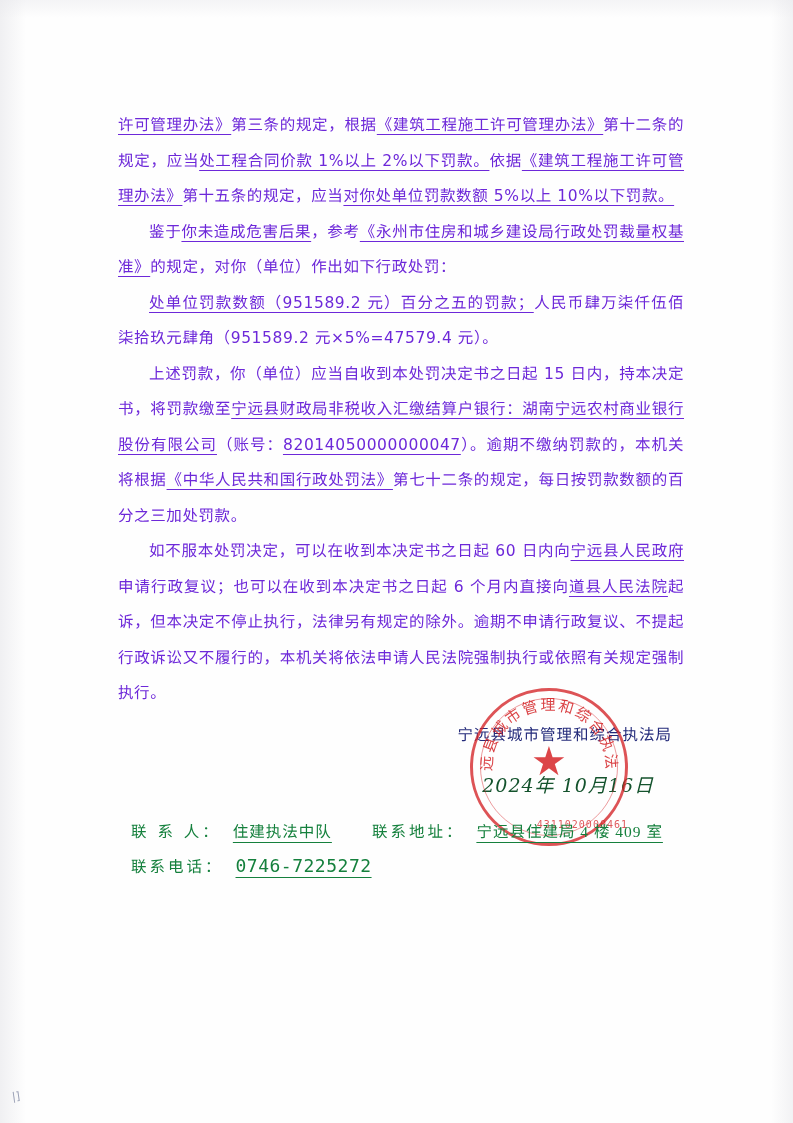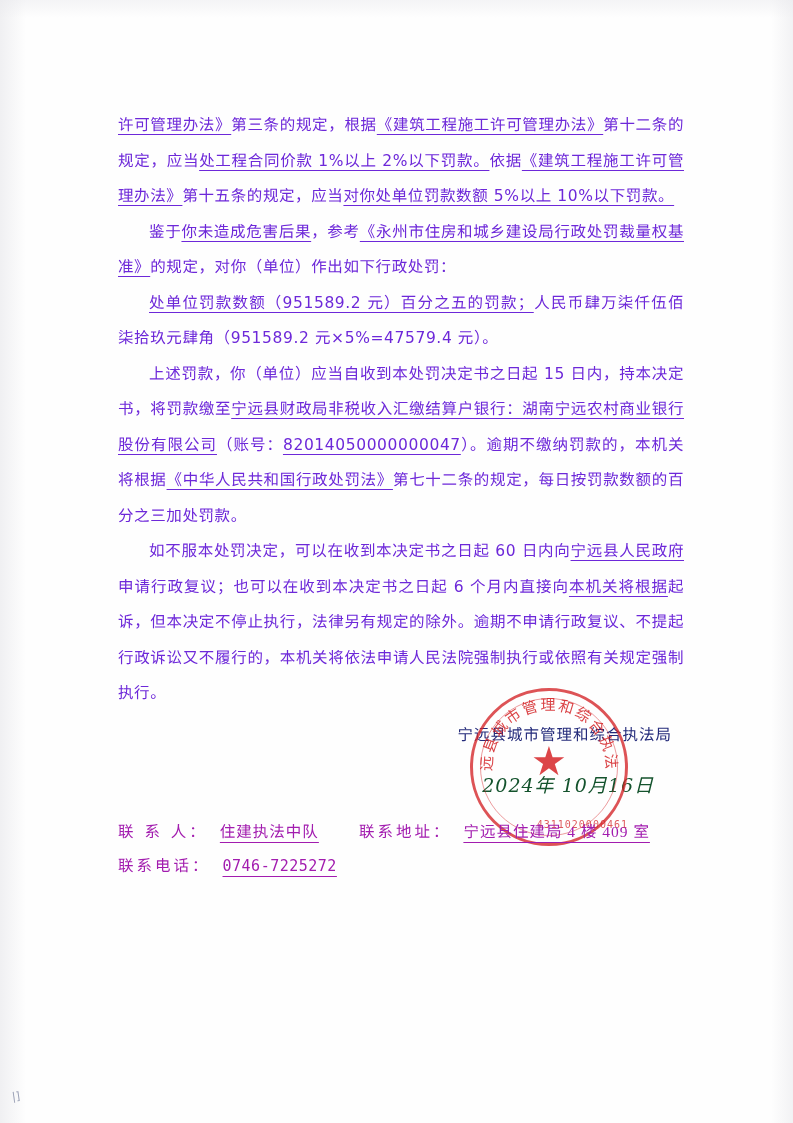--- a/index.html
+++ b/index.html
@@ -148,66 +148,66 @@
     text-align: right;
     font-family: "DejaVu Sans Mono", "Liberation Mono", monospace;
     font-size: 10px;
     color: rgba(212, 34, 38, 0.75);
     letter-spacing: 1px;
   }
 
   
   #contact-block {
     position: absolute;
-    left: 118px;
+    left: 131px;
     top: 815px;
     width: 570px;
     font-size: 15.5px;
     line-height: 34px;
-    color: #a21caf;
+    color: #15803d;
   }
   .contact-row {
     display: flex;
     align-items: baseline;
     gap: 4px;
     white-space: nowrap;
   }
   .contact-label {
     letter-spacing: 3px;
   }
   .contact-value {
     text-decoration: underline;
     text-underline-offset: 5px;
     text-decoration-thickness: 1px;
     padding: 0 8px;
     letter-spacing: 1px;
     font-family: Liberation Serif, serif;
   }
   .contact-value.mono {
     font-family: "DejaVu Sans Mono", "Liberation Mono", monospace;
-    font-size: 15px;
+    font-size: 18px;
     letter-spacing: 0.5px;
   }
   .spacer-28 { display: inline-block; width: 24px; }
 </style>
 </head>
 <body>
 
 <div id="page">
 
   <div class="scan-edge left"></div>
   <div class="scan-edge right"></div>
   <div class="scan-edge top"></div>
 
   <div id="doc-body">
       <div class="para"><span class="u">许可管理办法》</span><span>第三条的规定，根据</span><span class="u">《建筑工程施工许可管理办法》</span><span>第十二条的规定，应当</span><span class="u">处工程合同价款 1%以上 2%以下罚款。</span><span>依据</span><span class="u">《建筑工程施工许可管理办法》</span><span>第十五条的规定，应当</span><span class="u">对你处单位罚款数额 5%以上 10%以下罚款。</span></div>
       <div class="para indent"><span>鉴于</span><span class="u">你未造成危害后果</span><span>，参考</span><span class="u">《永州市住房和城乡建设局行政处罚裁量权基准》</span><span>的规定，对你（单位）作出如下行政处罚：</span></div>
       <div class="para indent"><span class="u">处单位罚款数额（951589.2 元）百分之五的罚款；</span><span>人民币肆万柒仟伍佰柒拾玖元肆角（951589.2 元×5%=47579.4 元）。</span></div>
       <div class="para indent"><span>上述罚款，你（单位）应当自收到本处罚决定书之日起 15 日内，持本决定书，将罚款缴至</span><span class="u">宁远县财政局非税收入汇缴结算户银行：湖南宁远农村商业银行股份有限公司</span><span>（账号：</span><span class="u">82014050000000047</span><span>）。逾期不缴纳罚款的，本机关将根据</span><span class="u">《中华人民共和国行政处罚法》</span><span>第七十二条的规定，每日按罚款数额的百分之三加处罚款。</span></div>
-      <div class="para indent"><span>如不服本处罚决定，可以在收到本决定书之日起 60 日内向</span><span class="u">宁远县人民政府</span><span>申请行政复议；也可以在收到本决定书之日起 6 个月内直接向</span><span class="u">本机关将根据</span><span>起诉，但本决定不停止执行，法律另有规定的除外。逾期不申请行政复议、不提起行政诉讼又不履行的，本机关将依法申请人民法院强制执行或依照有关规定强制执行。</span></div>
+      <div class="para indent"><span>如不服本处罚决定，可以在收到本决定书之日起 60 日内向</span><span class="u">宁远县人民政府</span><span>申请行政复议；也可以在收到本决定书之日起 6 个月内直接向</span><span class="u">道县人民法院</span><span>起诉，但本决定不停止执行，法律另有规定的除外。逾期不申请行政复议、不提起行政诉讼又不履行的，本机关将依法申请人民法院强制执行或依照有关规定强制执行。</span></div>
     </div>
 
   <div id="signature-block">
     <div id="issuer-line">宁远县城市管理和综合执法局</div>
     <div id="date-line">
       <span class="handwritten">2024年 10月16日</span>
     </div>
   </div>
 
   <div id="official-seal">

